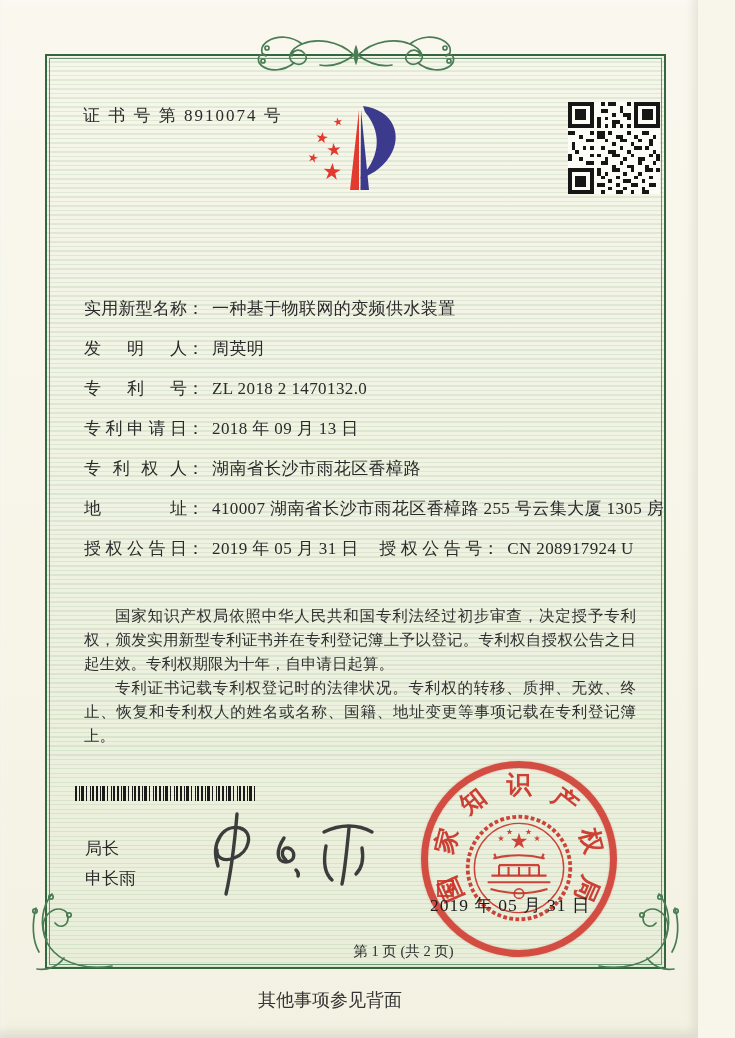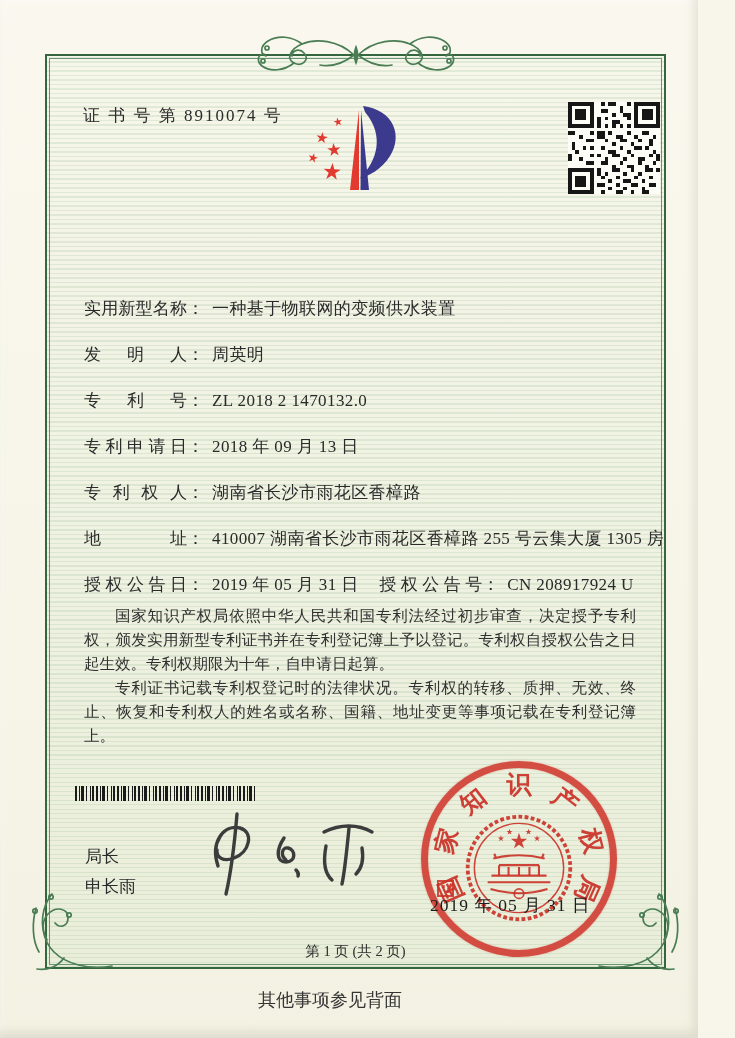--- a/index.html
+++ b/index.html
@@ -31,21 +31,21 @@
     font-size:17px;letter-spacing:2px;color:#2b2b2b;
   }
   .logo{position:absolute;left:288px;top:90px;width:140px;height:112px;z-index:2;}
   .qr{position:absolute;left:568px;top:102px;width:92px;height:92px;z-index:2;background:#fdfdf8;}
   .title{
     position:absolute;left:0;top:206px;width:735px;text-align:center;z-index:2;
     font-size:44px;font-weight:700;letter-spacing:5px;color:#262626;margin:0;
   }
   
   .fields{position:absolute;left:84px;top:297px;width:560px;z-index:2;font-size:17px;color:#2a2a2a;}
-  .frow{line-height:24px;margin-bottom:22px;white-space:nowrap;}
+  .frow{line-height:24px;margin-bottom:16px;white-space:nowrap;}
   .flabel{display:inline-block;width:103px;text-align:justify;text-align-last:justify;vertical-align:bottom;}
   .fcolon{display:inline-block;margin-right:8px;}
   .fvalue{letter-spacing:.4px;}
   .grant{margin-bottom:0;}
   .grant .pair1{display:inline-block;width:291px;}
   
   .paras{
     position:absolute;left:84px;top:604px;width:552px;z-index:2;
     font-size:15.5px;line-height:24px;color:#303030;text-align:justify;
   }
@@ -55,21 +55,21 @@
     position:absolute;left:75px;top:786px;width:182px;height:15px;z-index:2;
     background:repeating-linear-gradient(90deg,
       #1a1a1a 0px,#1a1a1a 2px,transparent 2px,transparent 4px,
       #1a1a1a 4px,#1a1a1a 5px,transparent 5px,transparent 6px,
       #1a1a1a 6px,#1a1a1a 9px,transparent 9px,transparent 11px,
       #1a1a1a 11px,#1a1a1a 12px,transparent 12px,transparent 15px,
       #1a1a1a 15px,#1a1a1a 16px,transparent 16px,transparent 17px,
       #1a1a1a 17px,#1a1a1a 19px,transparent 19px,transparent 21px);
   }
   
-  .signer{position:absolute;left:85px;top:834px;z-index:2;font-size:17px;line-height:30px;color:#2b2b2b;margin-top:8px;}
+  .signer{position:absolute;left:85px;top:834px;z-index:2;font-size:17px;line-height:30px;color:#2b2b2b;}
   .signature{position:absolute;left:192px;top:808px;width:190px;height:92px;z-index:2;}
   
   .seal{position:absolute;left:414px;top:754px;width:210px;height:210px;z-index:3;}
   .seal-ring{
     position:absolute;left:7px;top:7px;width:196px;height:196px;border-radius:50%;
     border:7px solid rgba(207,55,45,.88);box-sizing:border-box;
     box-shadow:0 0 2px rgba(207,55,45,.35), inset 0 0 2px rgba(207,55,45,.35);
   }
   .seal-char{
     position:absolute;width:26px;height:26px;z-index:4;
@@ -89,21 +89,21 @@
     border:2px solid rgba(203,48,38,.85);box-sizing:border-box;
     background:
       linear-gradient(rgba(203,48,38,.6),rgba(203,48,38,.6)) 3px 3px/3px 3px no-repeat,
       linear-gradient(rgba(203,48,38,.6),rgba(203,48,38,.6)) 8px 6px/3px 5px no-repeat;
   }
   .seal-date{
     position:absolute;left:430px;top:893px;z-index:5;
     font-size:17.5px;letter-spacing:1px;color:#1d1d1d;
   }
   
-  .page-num{position:absolute;left:45px;top:942px;width:621px;text-align:center;z-index:2;font-size:14.5px;color:#2e2e2e;}
+  .page-num{position:absolute;left:45px;top:942px;width:621px;text-align:center;z-index:2;font-size:14.5px;color:#2e2e2e;padding-left:48px;}
   .back-note{position:absolute;left:0;top:988px;width:660px;text-align:center;z-index:2;font-size:18px;color:#343434;}
   svg{display:block;}
 </style>
 </head>
 <body>
 
 <div class="page">
 
   <div class="frame"></div>
 

